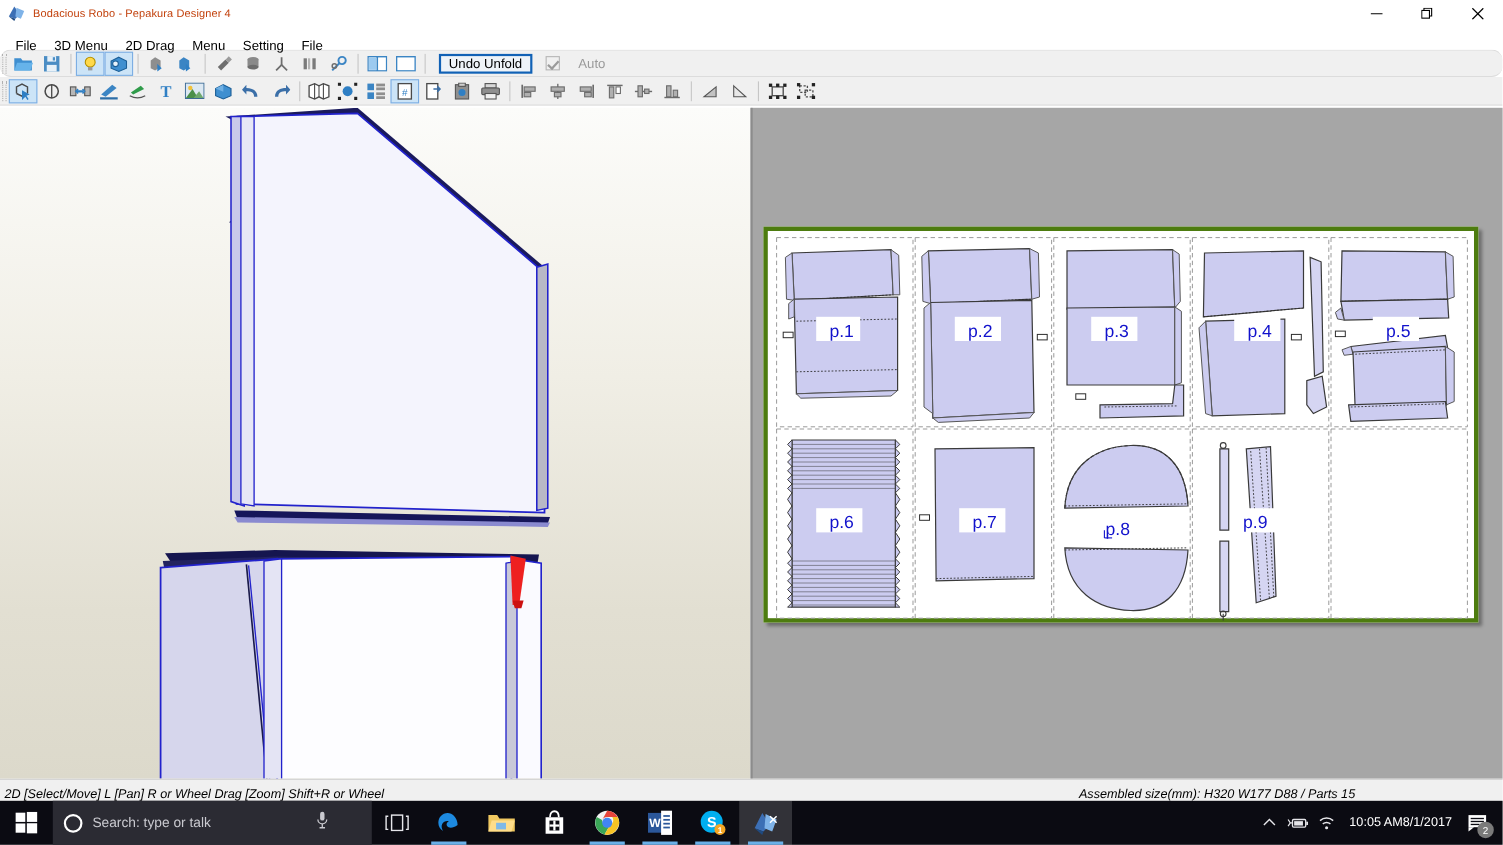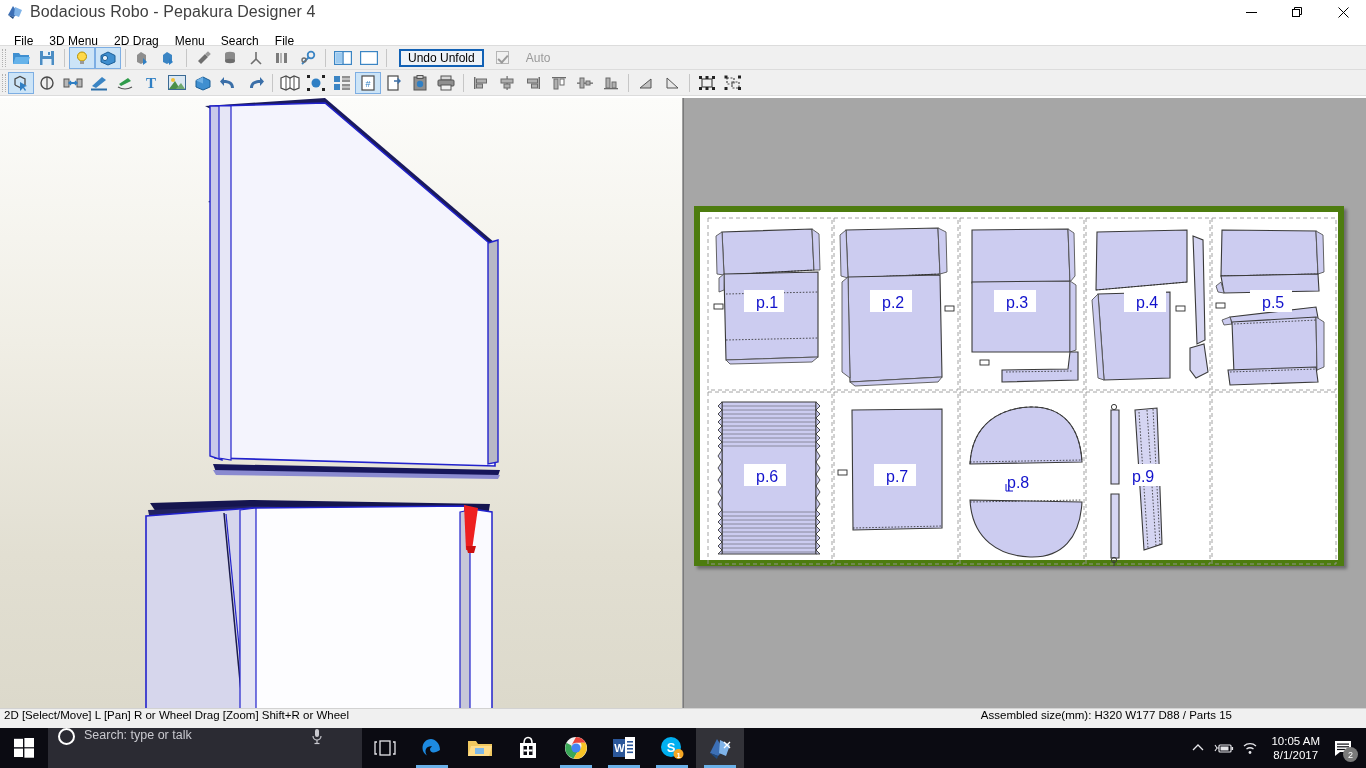--- a/index.html
+++ b/index.html
@@ -13,21 +13,21 @@
   
   #titlebar {
     height: 24px; width: 100%;
     background: #ffffff;
     display: flex; align-items: center;
     position: relative;
   }
   #app-icon { width: 18px; height: 16px; margin-left: 6px; position: relative; }
   #app-icon svg { display:block; }
   #title-text {
-    font-size: 16px; color: #404040; margin-left: 6px;
+    font-size: 10px; color: #c2410c; margin-left: 6px;
     letter-spacing: 0.1px;
   }
   .wbtn {
     width: 46px; height: 24px;
     display: flex; align-items: center; justify-content: center;
     font-size: 12px; color: #000;
   }
   #winctrls { position: absolute; right: 0; top: 0; display: flex; }
 
   
@@ -45,21 +45,21 @@
   }
 
   
   .toolbar {
     width: 100%;
     background: #f0f0f0;
     border-bottom: 1px solid #dcdcdc;
     display: flex; align-items: center;
     padding: 0 2px;
   }
-  #toolbar1 { height: 25px; border-top: 1px solid #dcdcdc; }
+  #toolbar1 { height: 25px; border-top: 1px solid #dcdcdc; border-radius: 10px; }
   #toolbar2 { height: 26px; }
   .tb-btn {
     width: 26px; height: 22px;
     display: flex; align-items: center; justify-content: center;
     position: relative;
   }
   .tb-btn.active { background: #cce4f7; border: 1px solid #7daee3; }
   .tb-sep {
     width: 1px; height: 18px; background: #c6c6c6; margin: 0 4px;
   }
@@ -117,52 +117,52 @@
     flex: 1; height: 610px;
     position: relative; overflow: hidden;
     background: #a6a6a6;
     border-left: 1px solid #7a7a7a;
   }
   #sheet {
     position: absolute;
     left: 10px; top: 108px;
     width: 650px; height: 360px;
     background: #ffffff;
-    border: 6px solid #4d7c0f;
+    border: 4px solid #4d7c0f;
     box-shadow: 3px 3px 3px rgba(0,0,0,0.35);
   }
   #sheet svg { position: absolute; left:0; top:0; }
 
   
   #statusbar {
     position: absolute; left: 0; bottom: 40px;
     width: 1366px; height: 20px;
     background: #f0f0f0;
     border-top: 1px solid #d2d2d2;
-    display: flex; align-items: flex-start;
-    font-size: 11.5px; color: #000;
+    display: flex; align-items: flex-end;
+    font-size: 11.5px; color: #000; font-style: italic;
   }
   #status-left { padding-left: 4px; }
   #status-right { position: absolute; right: 134px; }
 
   
   #taskbar {
     position: absolute; left: 0; bottom: 0;
     width: 1366px; height: 40px;
     background: #0b0b12;
     display: flex; align-items: center;
   }
   #start-btn {
     width: 48px; height: 40px;
     display: flex; align-items: center; justify-content: center;
   }
   #search-box {
-    width: 314px; height: 40px;
+    width: 290px; height: 40px;
     background: #2b2b33;
-    display: flex; align-items: flex-start;
+    display: flex; align-items: center;
     padding: 0 10px;
     position: relative;
   }
   #cortana-ring {
     width: 17px; height: 17px; border-radius: 50%;
     border: 2px solid #ffffff; flex: 0 0 auto;
   }
   #search-text { font-size: 12.5px; color: #c9c9cf; margin-left: 9px; }
   #mic-icon { position: absolute; right: 38px; }
   #taskview {
@@ -178,21 +178,21 @@
     content: ""; position: absolute; bottom: 0; left: 8px;
     width: 32px; height: 3px; background: #6ab0e8;
   }
   .tb-app.focused { background: rgba(255,255,255,0.16); }
   #tray {
     position: absolute; right: 0; top: 0; height: 40px;
     display: flex; align-items: center; padding-right: 6px;
   }
   .tray-ico { width: 26px; height: 40px; display:flex; align-items:center; justify-content:center; }
   #clock {
-    display: flex; flex-direction: column; align-items: center; justify-content: center;
+    display: flex; flex-direction: row; align-items: center; justify-content: center;
     font-size: 11.5px; color: #fff; line-height: 14px; padding: 0 8px;
   }
   #action-center { width: 32px; height: 40px; display:flex; align-items:center; justify-content:center; position: relative; }
   #badge {
     position: absolute; right: 2px; bottom: 6px;
     width: 15px; height: 15px; border-radius: 50%;
     background: #7a7a7a; color: #fff;
     font-size: 9px; display:flex; align-items:center; justify-content:center;
   }
 </style>
@@ -227,21 +227,21 @@
       </svg>
     </div>
   </div>
 </div>
 
 <div id="menubar">
   <div class="menu-item">File</div>
   <div class="menu-item">3D Menu</div>
   <div class="menu-item">2D Drag</div>
   <div class="menu-item">Menu</div>
-  <div class="menu-item">Search</div>
+  <div class="menu-item">Setting</div>
   <div class="menu-item">File</div>
 </div>
 
 <div id="toolbar1" class="toolbar">
   <div class="tb-grip"></div>
 
   <div class="tb-btn">
     <svg width="18" height="16" viewBox="0 0 18 16">
       <path d="M1 3 L7 3 L8.5 5 L17 5 L17 14 L1 14 Z" fill="#3f8fd0"></path>
       <path d="M1 14 L3.5 7 L18 7 L15.5 14 Z" fill="#66b3ea"></path>

